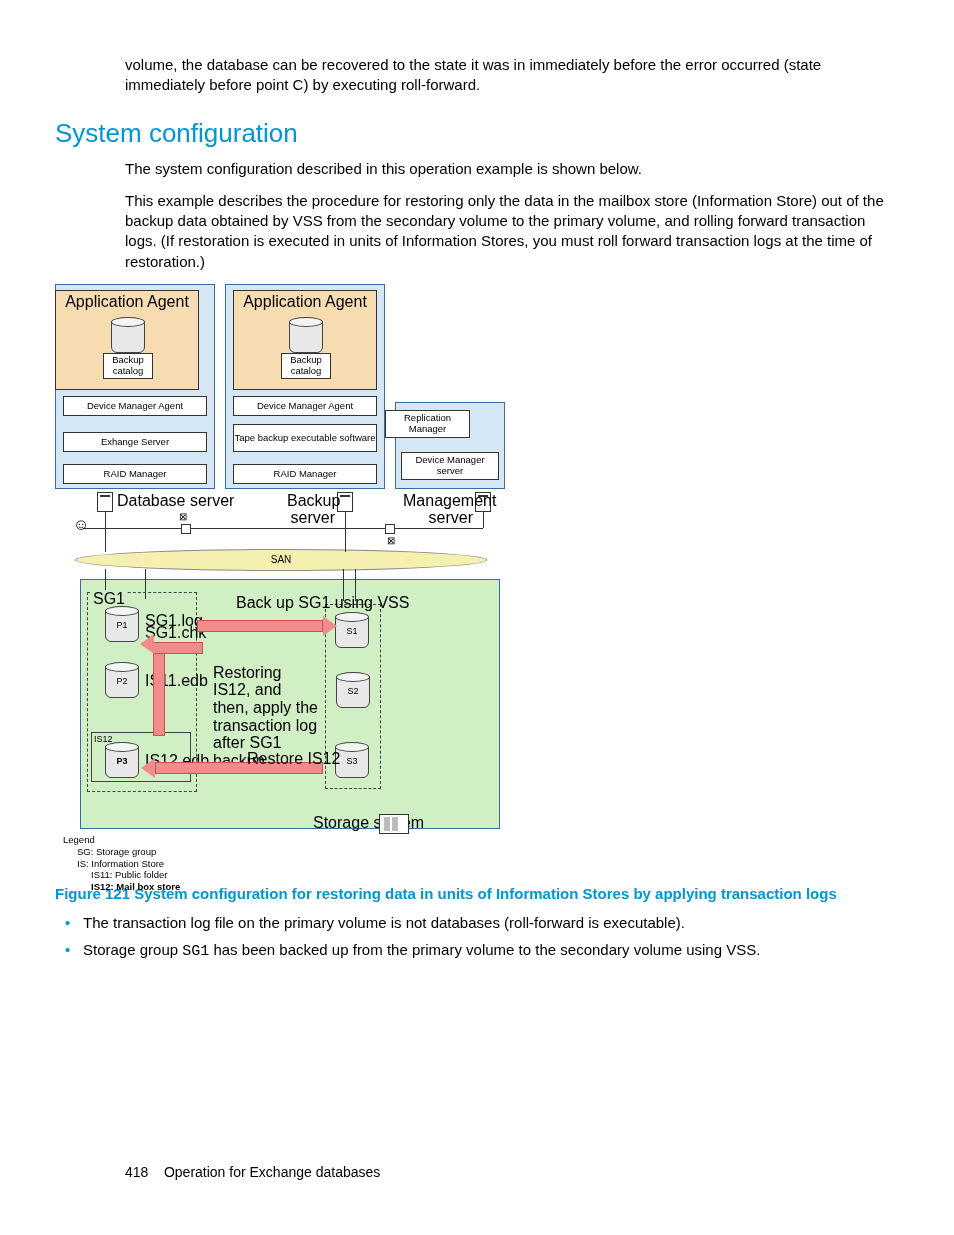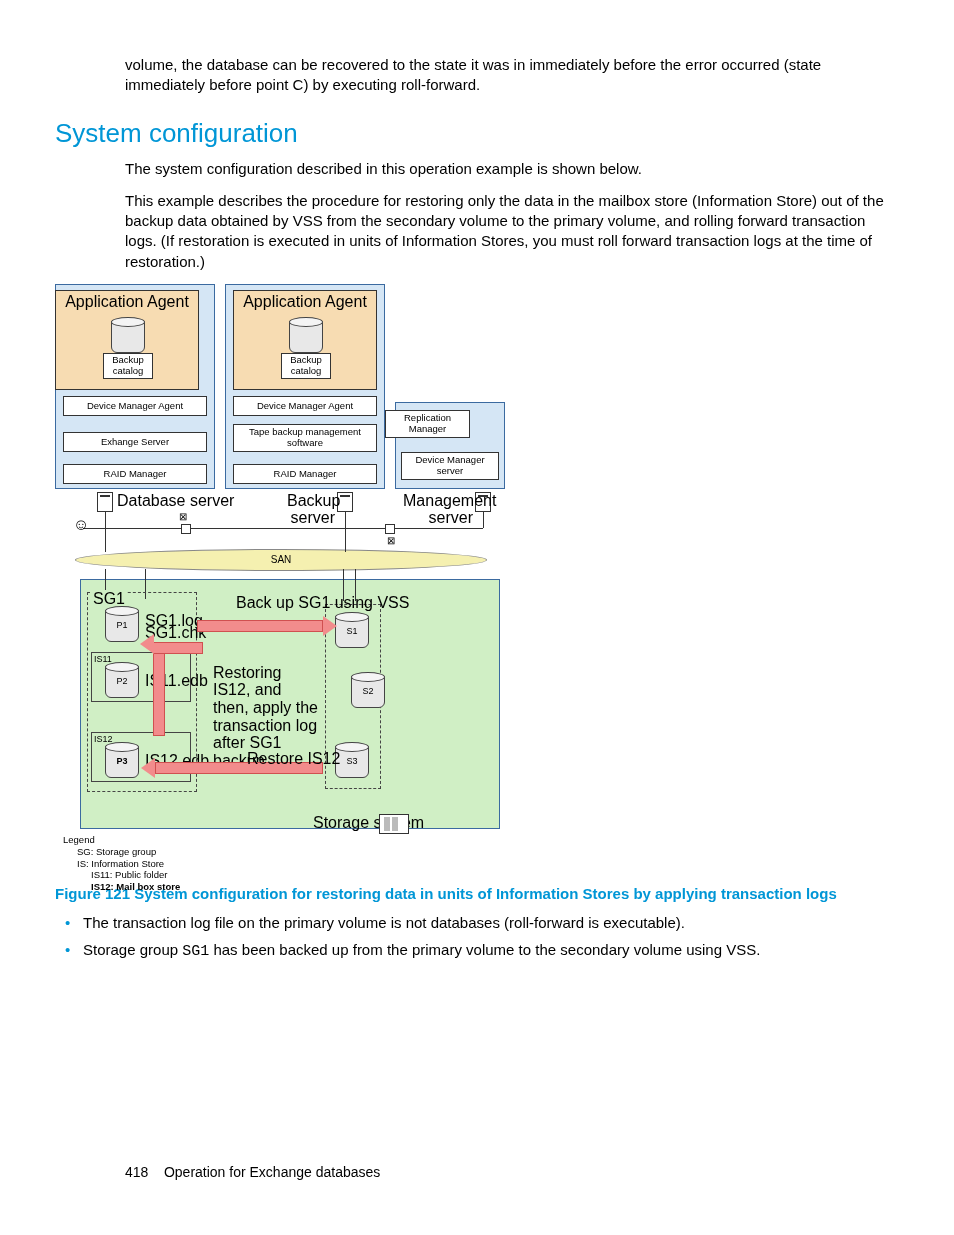--- a/index.html
+++ b/index.html
@@ -230,21 +230,21 @@
           <span></span>
         </div>
       <div class="white-bg" style="left:47px; top:62px; width:50px; height:26px; border:1px solid #333;">
           <span>Backup catalog</span>
         </div>
     </div>
     <div class="white-bg" style="left:178px; top:112px; width:144px; height:20px;">
         <span>Device Manager Agent</span>
       </div>
     <div class="white-bg" style="left:178px; top:140px; width:144px; height:28px;">
-        <span>Tape backup management software</span>
+        <span>Tape backup executable software</span>
       </div>
     <div class="white-bg" style="left:178px; top:180px; width:144px; height:20px;">
         <span>RAID Manager</span>
       </div>
 
     <div class="blue-bg" style="left:340px; top:118px; width:110px; height:87px;"></div>
     <div class="white-bg" style="left:330px; top:126px; width:85px; height:28px;">
         <span>Replication Manager</span>
       </div>
     <div class="white-bg" style="left:346px; top:168px; width:98px; height:28px;">
@@ -283,37 +283,36 @@
 
     <div class="sg-dash" style="left:32px; top:308px; width:110px; height:200px;"></div>
     <div class="label" style="left:36px; top:306px; background:#d0efc5; padding:0 2px;">SG1</div>
 
     <div class="cyl" style="left:50px; top:322px;border-radius:15px;">
         <span>P1</span>
       </div>
     <div class="label" style="left:90px; top:328px;">SG1.log</div>
     <div class="label" style="left:90px; top:340px;">SG1.chk</div>
 
-    <div class="is-box" style="left:36px; top:368px; width:100px; height:50px;"><span>IS11</span></div>
     <div class="cyl" style="left:50px; top:378px;">
         <span>P2</span>
       </div>
     <div class="label" style="left:90px; top:388px;">IS11.edb</div>
 
     <div class="is-box" style="left:36px; top:448px; width:100px; height:50px;"><span>IS12</span></div>
     <div class="cyl" style="left:50px; top:458px;font-weight:bold;">
         <span>P3</span>
       </div>
     <div class="label" style="left:90px; top:468px;">IS12.edb</div>
 
     <div class="sg-dash" style="left:270px; top:320px; width:56px; height:185px;"></div>
     <div class="cyl" style="left:280px; top:328px;">
         <span>S1</span>
       </div>
-    <div class="cyl" style="left:296px; top:388px;">
+    <div class="cyl" style="left:281px; top:388px;">
         <span>S2</span>
       </div>
     <div class="cyl" style="left:280px; top:458px;">
         <span>S3</span>
       </div>
 
     <div class="arrow-red" style="left:142px; top:336px; width:126px; height:12px;"></div>
     <div class="arrow-head-r" style="left:268px; top:332px; border-left:14px solid #f28c8c;"></div>
     <div class="label" style="left:150px; top:310px;margin-left:31px;">Back up SG1 using VSS</div>
 

